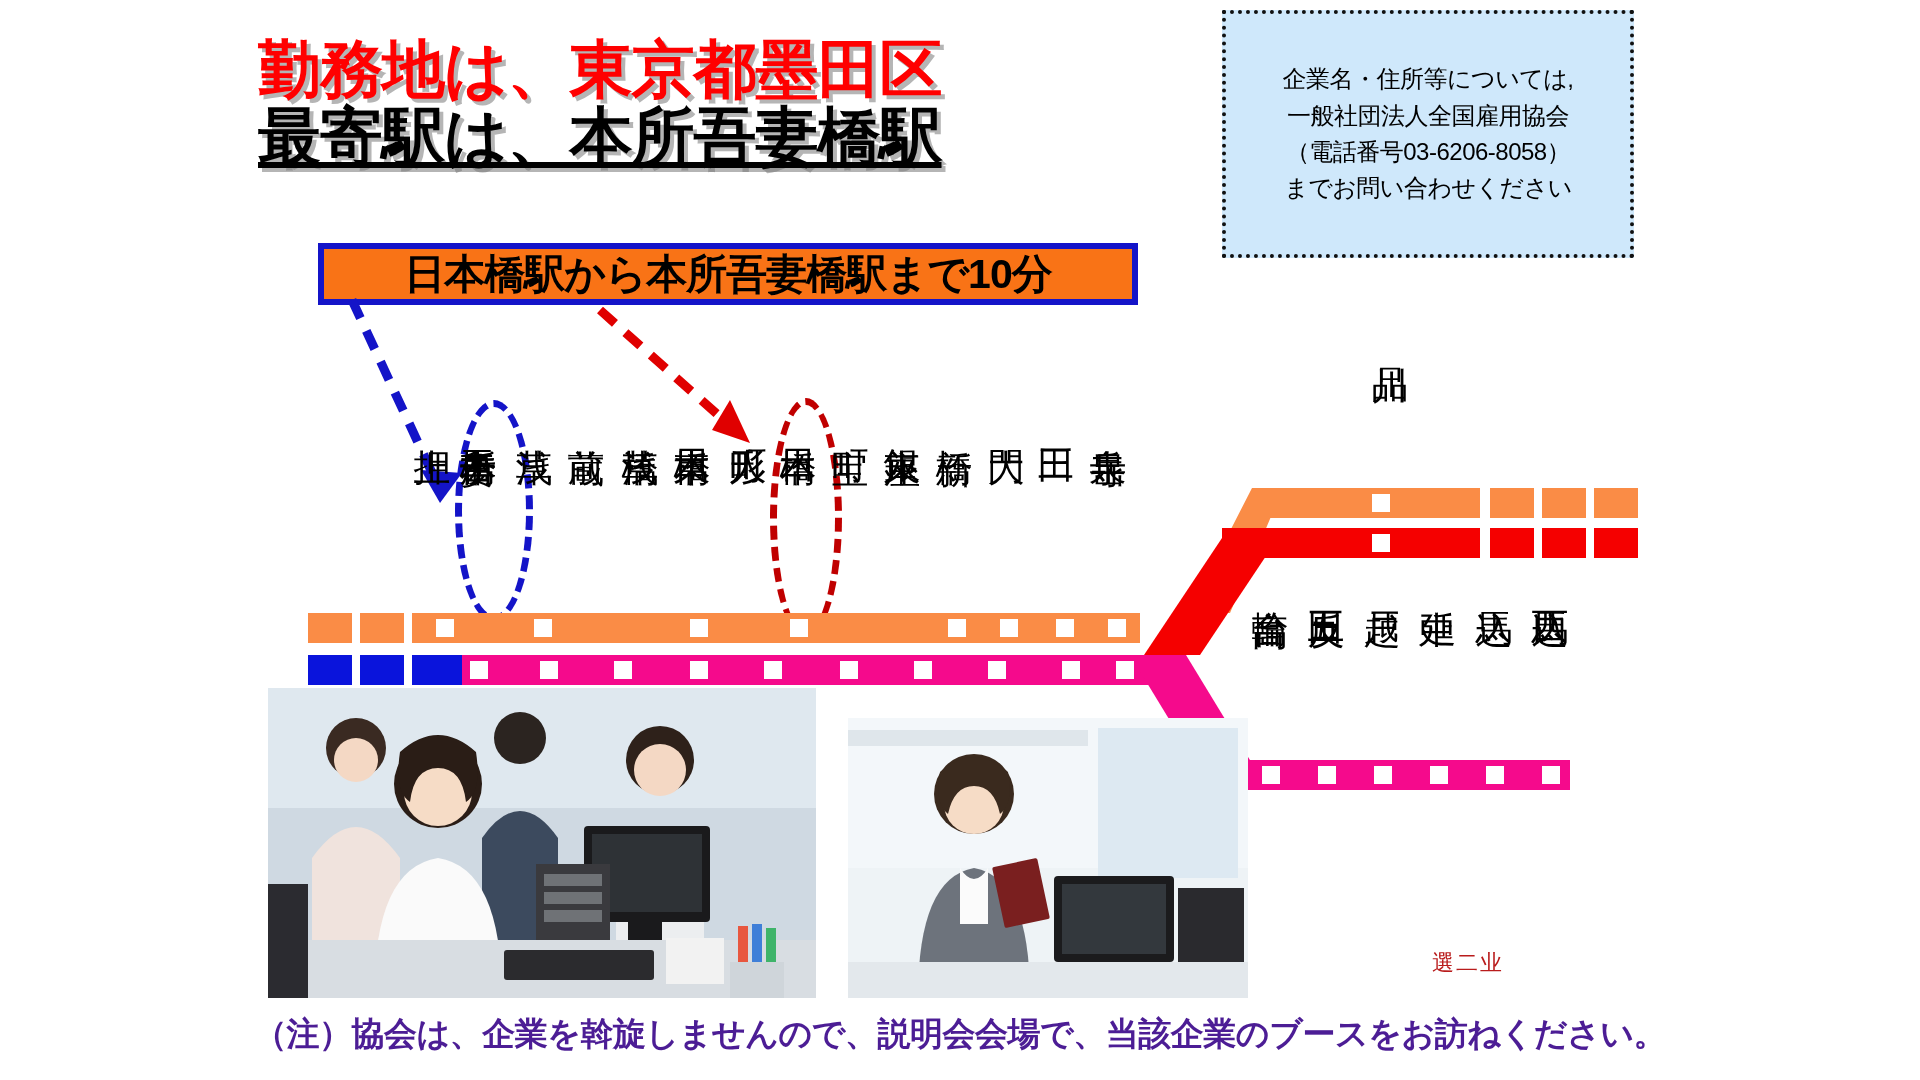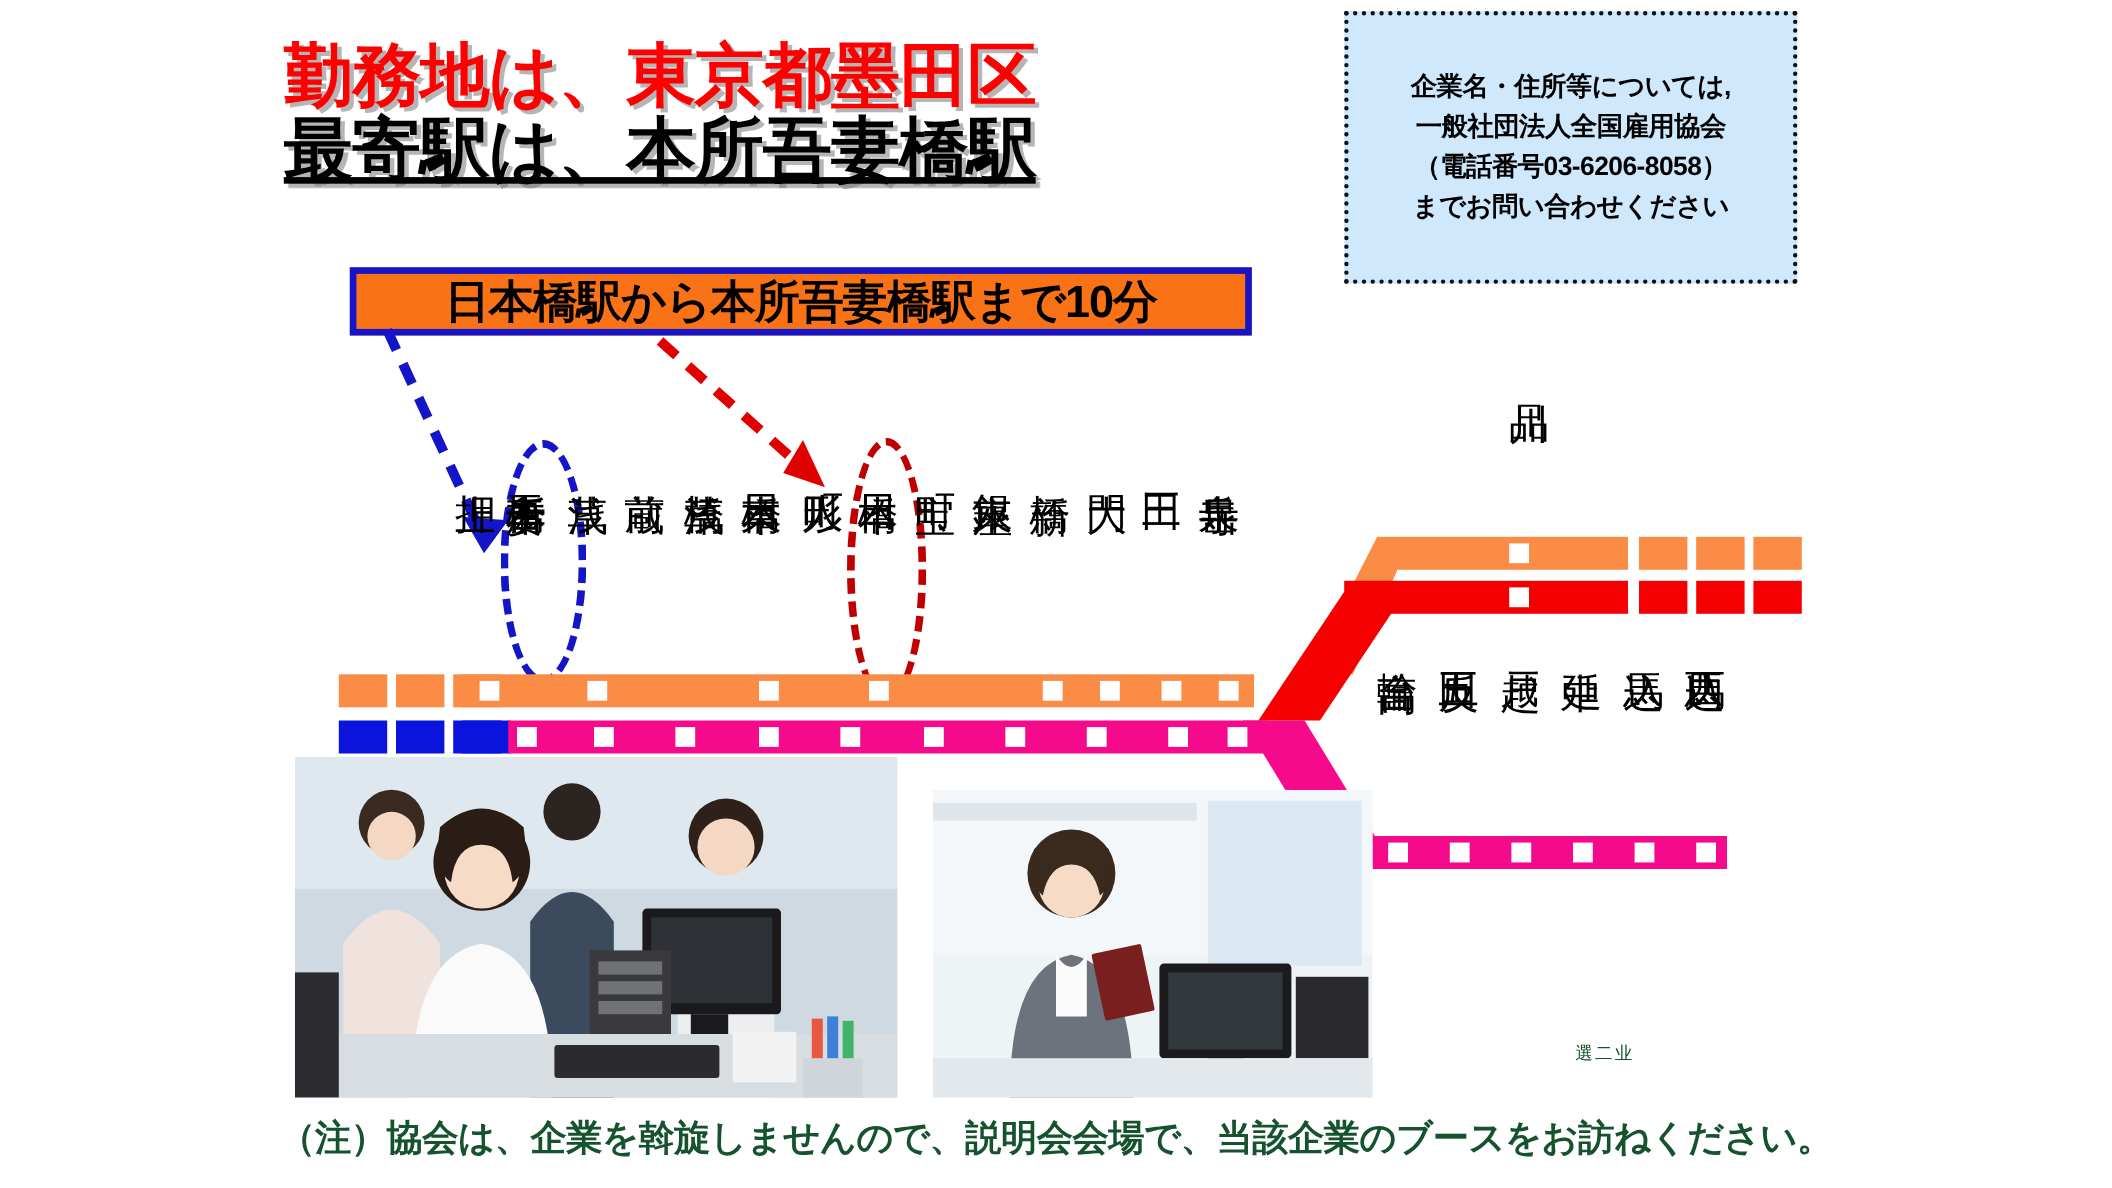--- a/index.html
+++ b/index.html
@@ -26,21 +26,21 @@
 
   
   #info-box{
     position:absolute;left:1222px;top:10px;width:412px;height:248px;
     background:#cfe8fb;
     border:4px dotted #111111;
     box-sizing:border-box;
     display:flex;align-items:center;justify-content:center;
   }
   #info-box-text{
-    font-size:24px;font-weight:bold;color:#000;
+    font-size:24px;font-weight:normal;color:#000;
     line-height:1.52;text-align:center;letter-spacing:-0.5px;
     white-space:pre-line;
   }
 
   
   #banner-box{
     position:absolute;left:318px;top:243px;width:820px;height:62px;
     border:6px solid #1414c8;background:#f97316;box-sizing:border-box;
     display:flex;align-items:center;justify-content:center;
   }
@@ -76,25 +76,25 @@
   #ellipse-nihonbashi{left:770px;top:398px;width:72px;height:240px;border:7px dashed #c00000;}
 
   
   .photo{position:absolute;overflow:hidden;}
   #photo-left{left:268px;top:688px;width:548px;height:310px;}
   #photo-right{left:848px;top:718px;width:400px;height:280px;}
 
   
   #caption{
     position:absolute;left:0;top:1012px;width:1920px;text-align:center;
-    font-size:33px;font-weight:bold;color:#14532d;letter-spacing:-0.5px;white-space:nowrap;
+    font-size:33px;font-weight:bold;color:#4c1d95;letter-spacing:-0.5px;white-space:nowrap;
   }
 
   #watermark{
-    position:absolute;left:1432px;top:948px;font-size:16px;color:#14532d;letter-spacing:2px;
+    position:absolute;left:1432px;top:948px;font-size:22px;color:#b91c1c;letter-spacing:2px;
   }
 </style>
 </head>
 <body>
 
 <div class="stage">
 
   <div id="title-block">
     <div class="title-line" id="title-line-1">勤務地は、東京都墨田区</div>
     <div class="title-line" id="title-line-2">最寄駅は、本所吾妻橋駅</div>

